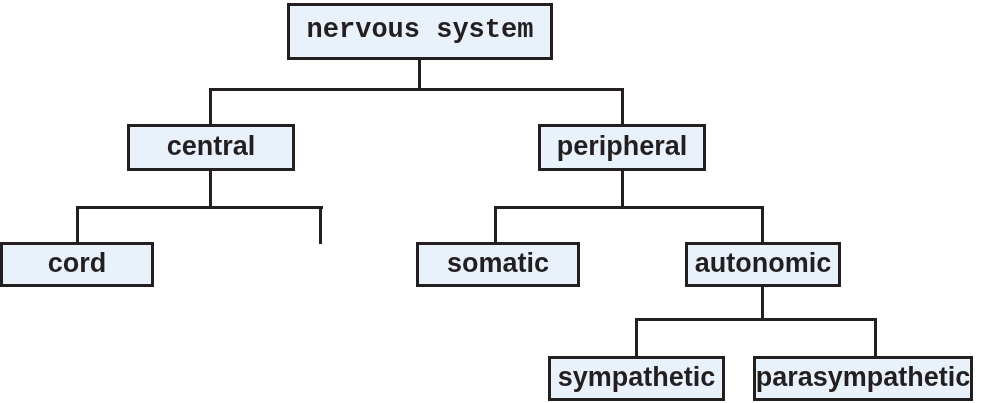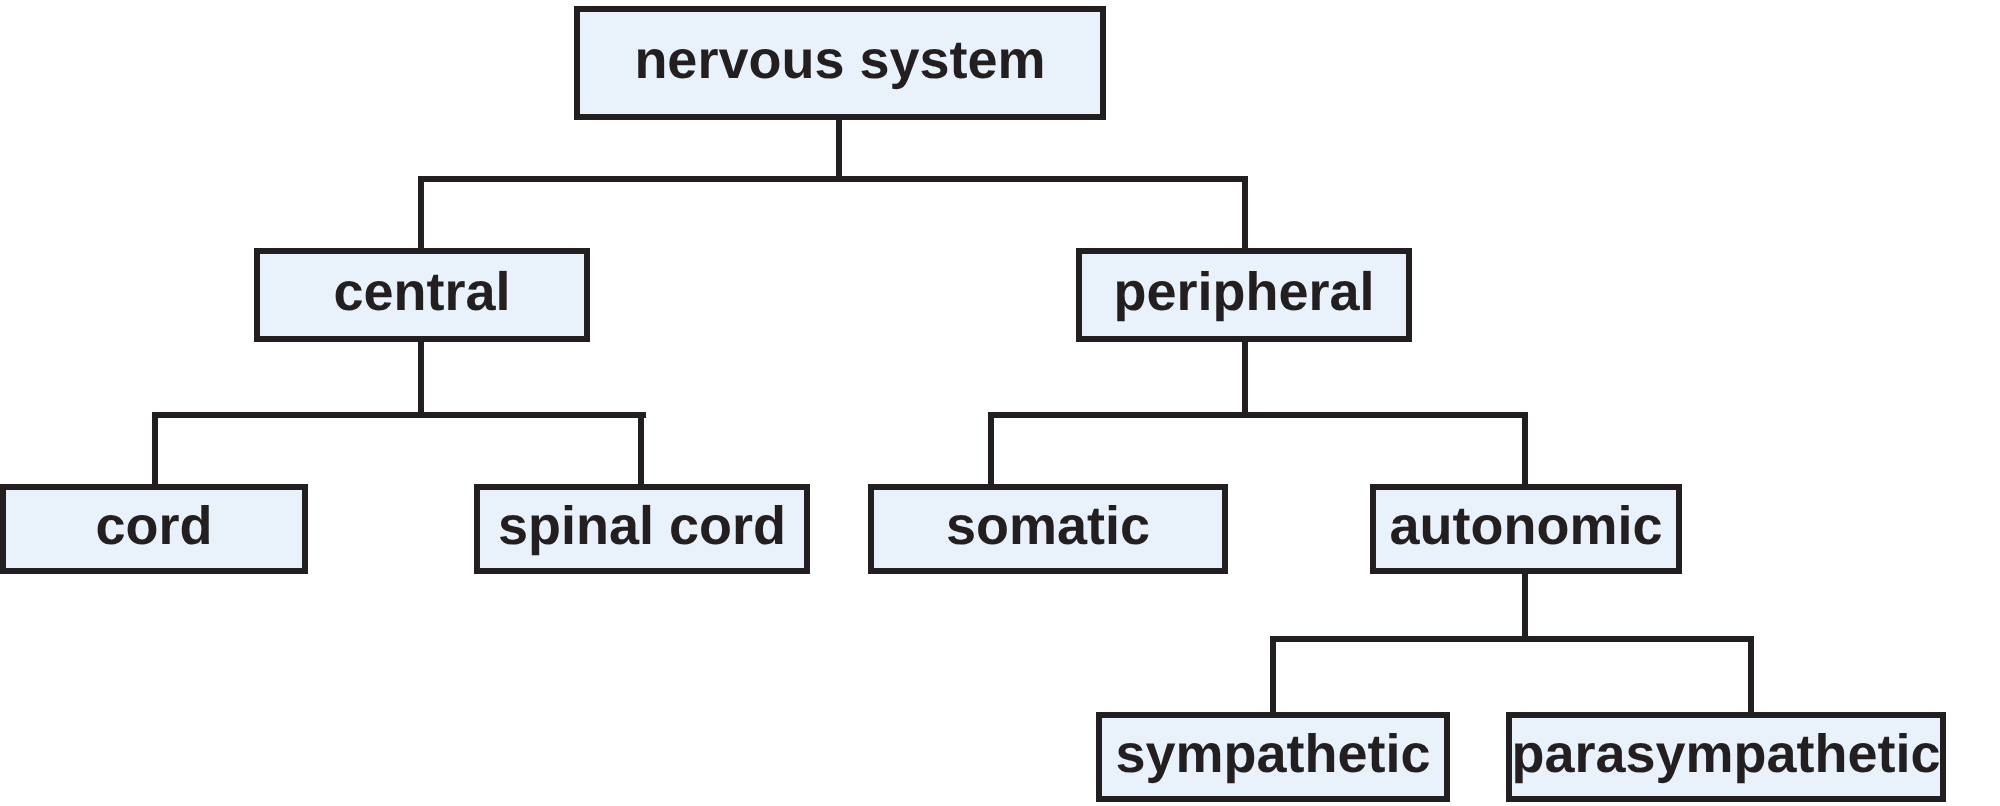--- a/index.html
+++ b/index.html
@@ -33,26 +33,26 @@
     white-space: nowrap;
     letter-spacing: 0px;
     padding-bottom: 2px;
   }
   .seg {
     position: absolute;
     background: var(--connector, #231f20);
     z-index: 1;
   }
   
-  .n-nervous-system  { left: 287px; top: 3px;   width: 266px; height: 57px; }
+  .n-nervous-system  { left: 287px; top: 3px;   width: 266px; height: 57px; font-family: Liberation Mono, monospace; }
   .n-central         { left: 127px; top: 124px; width: 168px; height: 47px; }
   .n-peripheral      { left: 538px; top: 124px; width: 168px; height: 47px; align-items: center; }
   .n-brain           { left: 0px;   top: 242px; width: 154px; height: 45px; }
   .n-spinal-cord     { left: 237px; top: 242px; width: 168px; height: 45px; }
-  .n-somatic         { left: 434px; top: 242px; width: 180px; height: 45px; }
+  .n-somatic         { left: 416px; top: 242px; width: 164px; height: 45px; }
   .n-autonomic       { left: 685px; top: 242px; width: 156px; height: 45px; }
   .n-sympathetic     { left: 548px; top: 356px; width: 177px; height: 45px; justify-content: center; }
   .n-parasympathetic { left: 753px; top: 356px; width: 220px; height: 45px; }
 </style>
 </head>
 <body>
 
 <div class="canvas">
 
   <div class="seg" style="left:418px; top:58px;  width:3px;   height:33px;"></div>
@@ -80,23 +80,20 @@
   </div>
   <div class="node n-central">
     <span class="label">central</span>
   </div>
   <div class="node n-peripheral">
     <span class="label">peripheral</span>
   </div>
   <div class="node n-brain">
     <span class="label">cord</span>
   </div>
-  <div class="node n-spinal-cord">
-    <span class="label">spinal cord</span>
-  </div>
   <div class="node n-somatic">
     <span class="label">somatic</span>
   </div>
   <div class="node n-autonomic">
     <span class="label">autonomic</span>
   </div>
   <div class="node n-sympathetic">
     <span class="label">sympathetic</span>
   </div>
   <div class="node n-parasympathetic">

